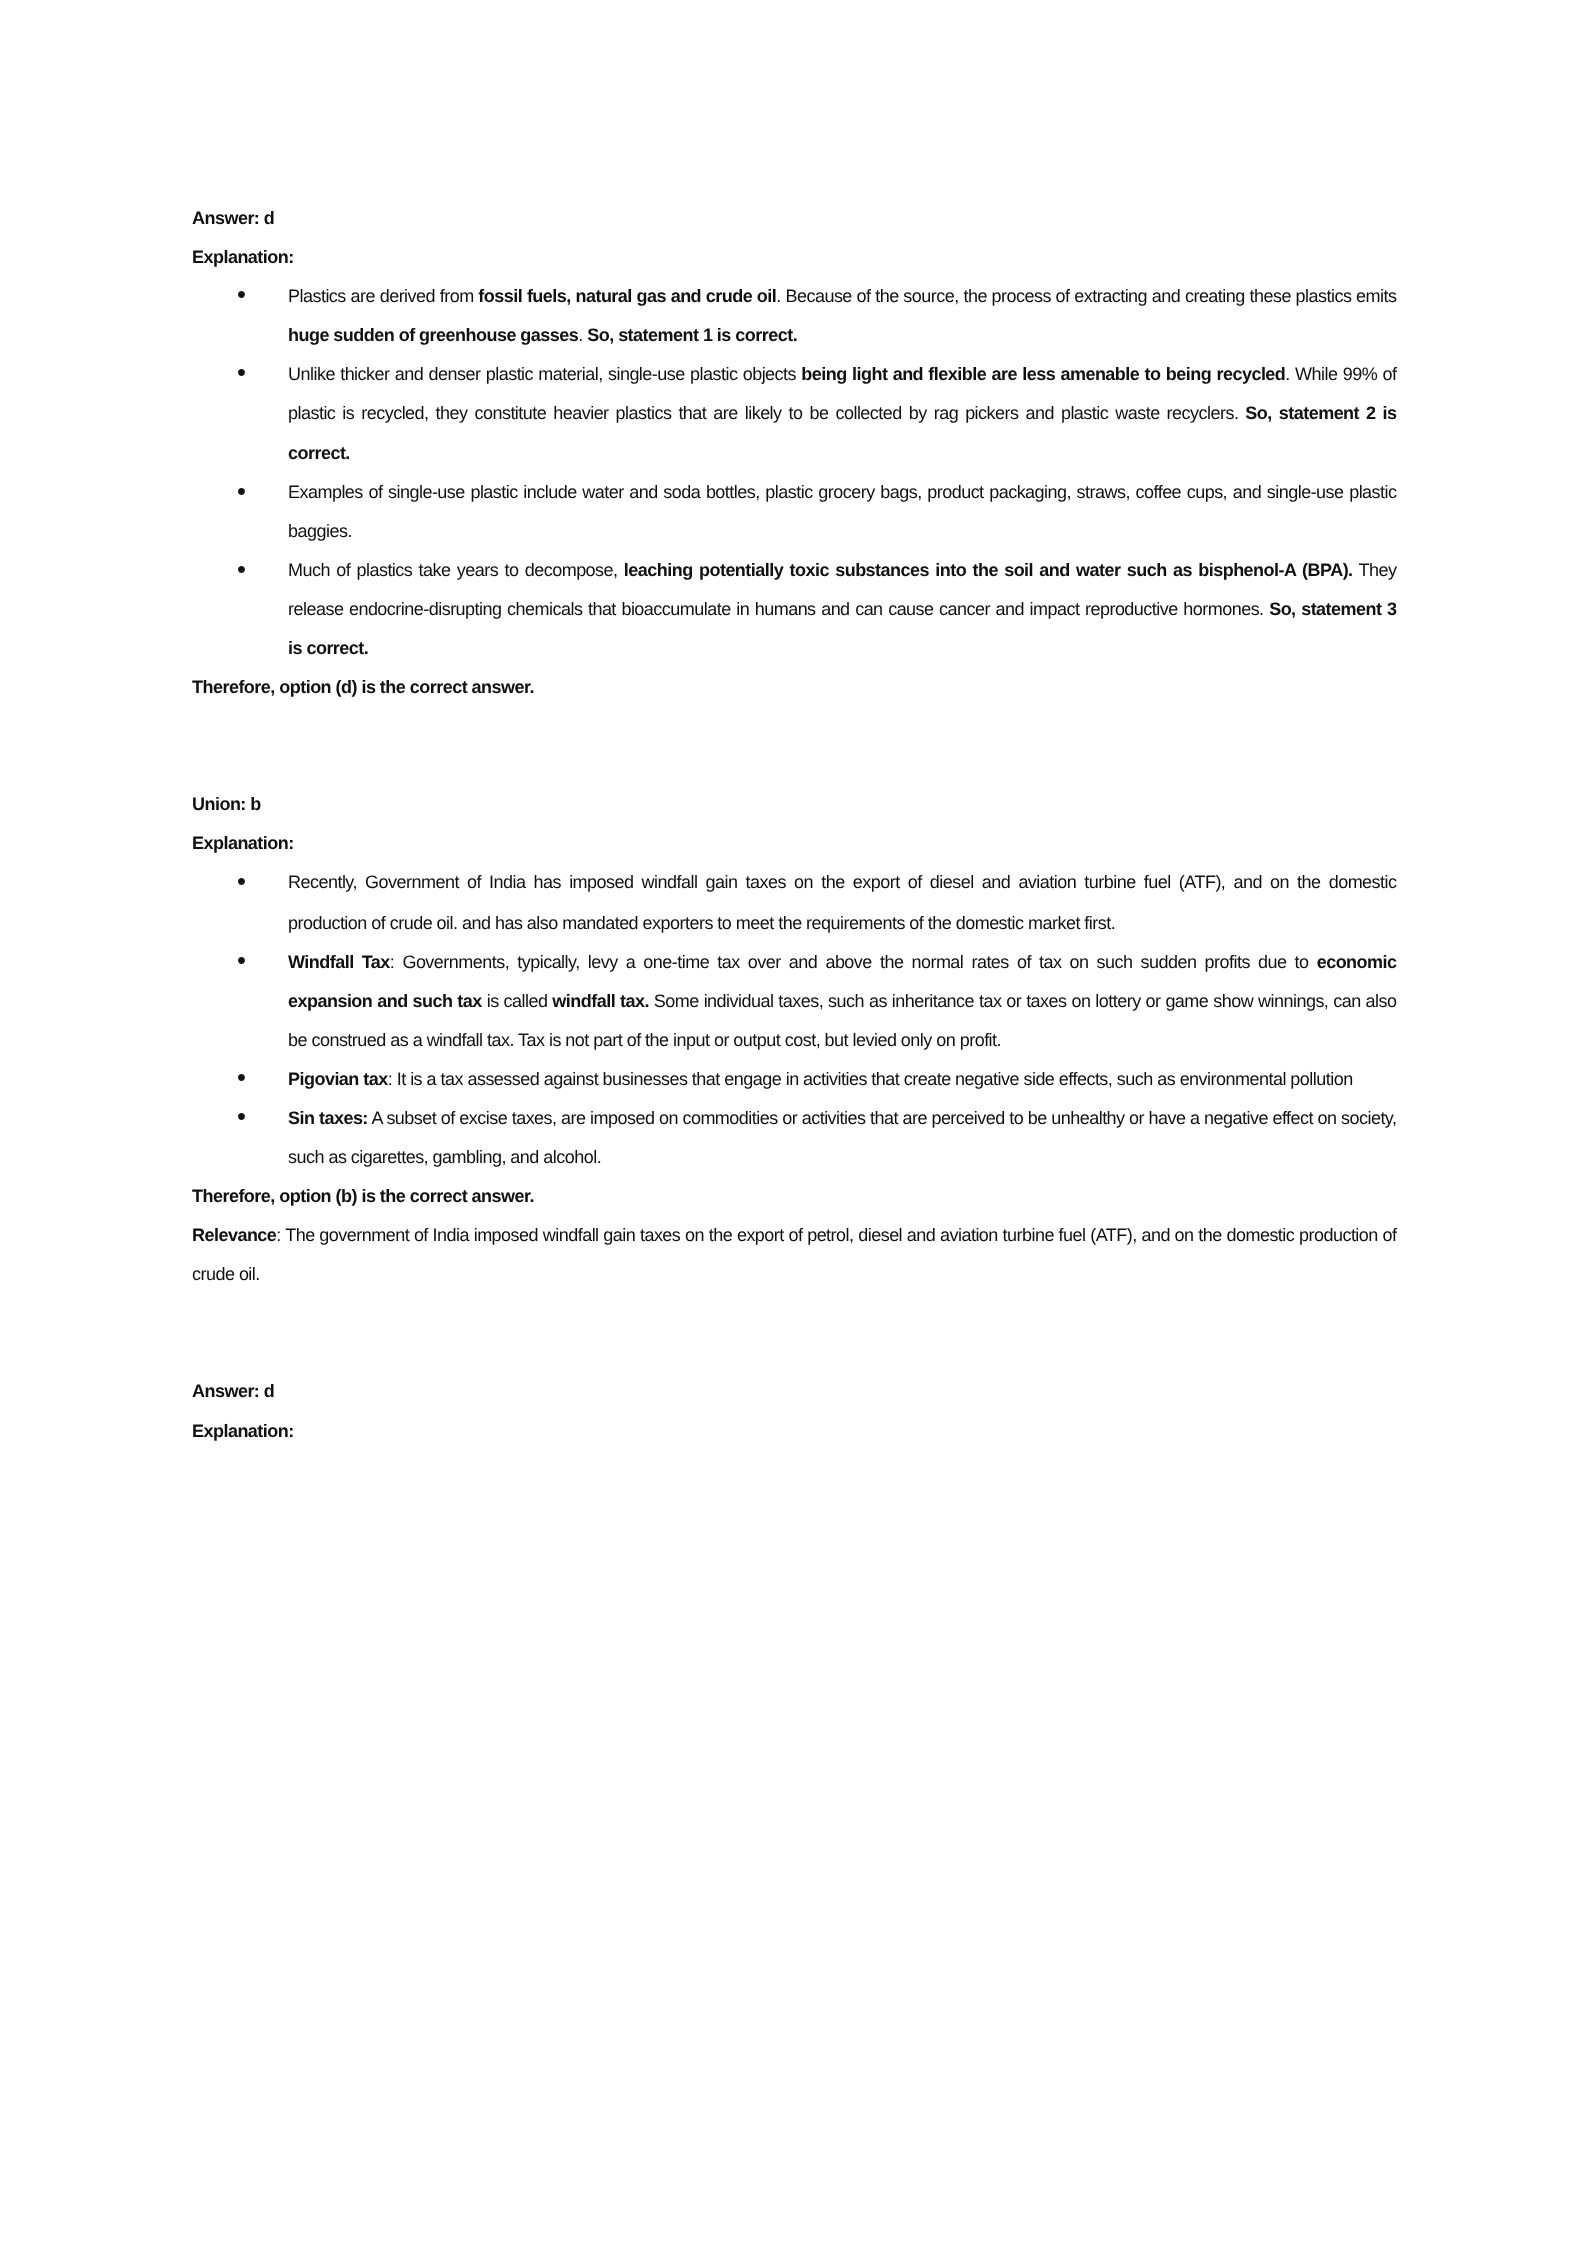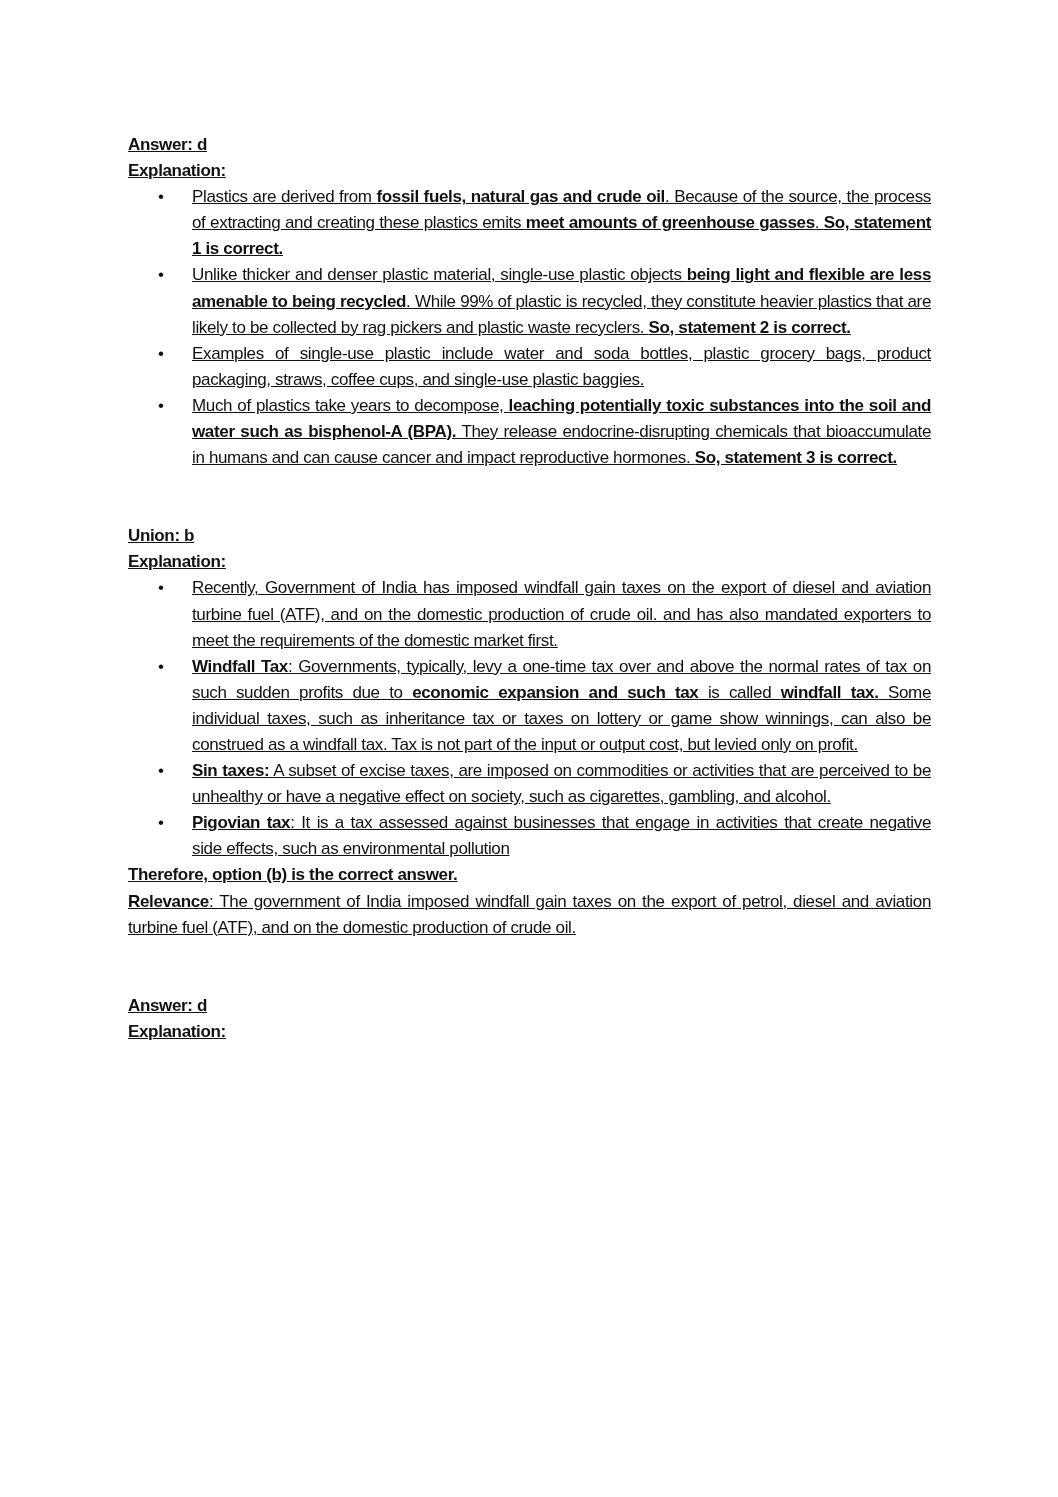--- a/index.html
+++ b/index.html
@@ -3,21 +3,21 @@
   <meta charset="utf-8">
   <style>
     html, body { margin: 0; padding: 0; background: #ffffff; }
     body {
       width: 1058px; height: 1497px; position: relative; overflow: hidden;
       font-family: "Liberation Sans Narrow", "Liberation Sans", sans-serif;
       color: #111111;
     }
     .page {
       position: absolute; left: 128px; top: 132px; width: 803px;
-      font-size: 17px; line-height: 26.1px; letter-spacing: -0.35px; text-decoration: underline;
+      font-size: 12px; line-height: 26.1px; letter-spacing: -0.35px;
     }
     .line { margin: 0; }
     .bold { font-weight: bold; }
     ul { margin: 0; padding: 0; list-style: none; }
     li { position: relative; padding-left: 64px; text-align: justify; }
     li::before {
       content: "\2022"; position: absolute; left: 30px; top: 0;
       font-size: 17px;
     }
     .just { text-align: justify; }
@@ -27,37 +27,38 @@
   </style>
 </head>
 <body>
 
 <div class="page">
 
   <section>
     <p class="line bold">Answer: d</p>
     <p class="line bold">Explanation:</p>
     <ul>
-      <li><span>Plastics are derived from </span><b>fossil fuels, natural gas and crude oil</b><span>. Because of the source, the process of extracting and creating these plastics emits </span><b>meet amounts of greenhouse gasses</b><span>. </span><b>So, statement 1 is correct.</b></li>
+      <li><span>Plastics are derived from </span><b>fossil fuels, natural gas and crude oil</b><span>. Because of the source, the process of extracting and creating these plastics emits </span><b>huge sudden of greenhouse gasses</b><span>. </span><b>So, statement 1 is correct.</b></li>
       <li><span>Unlike thicker and denser plastic material, single-use plastic objects </span><b>being light and flexible are less amenable to being recycled</b><span>. While 99% of plastic is recycled, they constitute heavier plastics that are likely to be collected by rag pickers and plastic waste recyclers. </span><b>So, statement 2 is correct.</b></li>
       <li><span>Examples of single-use plastic include water and soda bottles, plastic grocery bags, product packaging, straws, coffee cups, and single-use plastic baggies.</span></li>
       <li><span>Much of plastics take years to decompose, </span><b>leaching potentially toxic substances into the soil and water such as bisphenol-A (BPA).</b><span> They release endocrine-disrupting chemicals that bioaccumulate in humans and can cause cancer and impact reproductive hormones. </span><b>So, statement 3 is correct.</b></li>
     </ul>
+    <p class="line bold">Therefore, option (d) is the correct answer.</p>
   </section>
 
   <div class="gap-q13"></div>
 
   <section>
     <p class="line bold">Union: b</p>
     <p class="line bold">Explanation:</p>
     <ul>
       <li><span>Recently, Government of India has imposed windfall gain taxes on the export of diesel and aviation turbine fuel (ATF), and on the domestic production of crude oil. and has also mandated exporters to meet the requirements of the domestic market first.</span></li>
       <li><b>Windfall Tax</b><span>: Governments, typically, levy a one-time tax over and above the normal rates of tax on such sudden profits due to </span><b>economic expansion and such tax</b><span> is called </span><b>windfall tax.</b><span> Some individual taxes, such as inheritance tax or taxes on lottery or game show winnings, can also be construed as a windfall tax. Tax is not part of the input or output cost, but levied only on profit.</span></li>
+      <li><b>Pigovian tax</b><span>: It is a tax assessed against businesses that engage in activities that create negative side effects, such as environmental pollution</span></li>
       <li><b>Sin taxes:</b><span>  A subset of excise taxes, are imposed on commodities or activities that are perceived to be unhealthy or have a negative effect on society, such as cigarettes, gambling, and alcohol.</span></li>
-      <li><b>Pigovian tax</b><span>: It is a tax assessed against businesses that engage in activities that create negative side effects, such as environmental pollution</span></li>
     </ul>
     <p class="line bold">Therefore, option (b) is the correct answer.</p>
     <p class="line just"><b>Relevance</b><span>: The government of India imposed windfall gain taxes on the export of petrol, diesel and aviation turbine fuel (ATF), and on the domestic production of crude oil.</span></p>
   </section>
 
   <div class="gap-q14"></div>
 
   <section>
     <p class="line bold">Answer: d</p>
     <p class="line bold">Explanation:</p>

